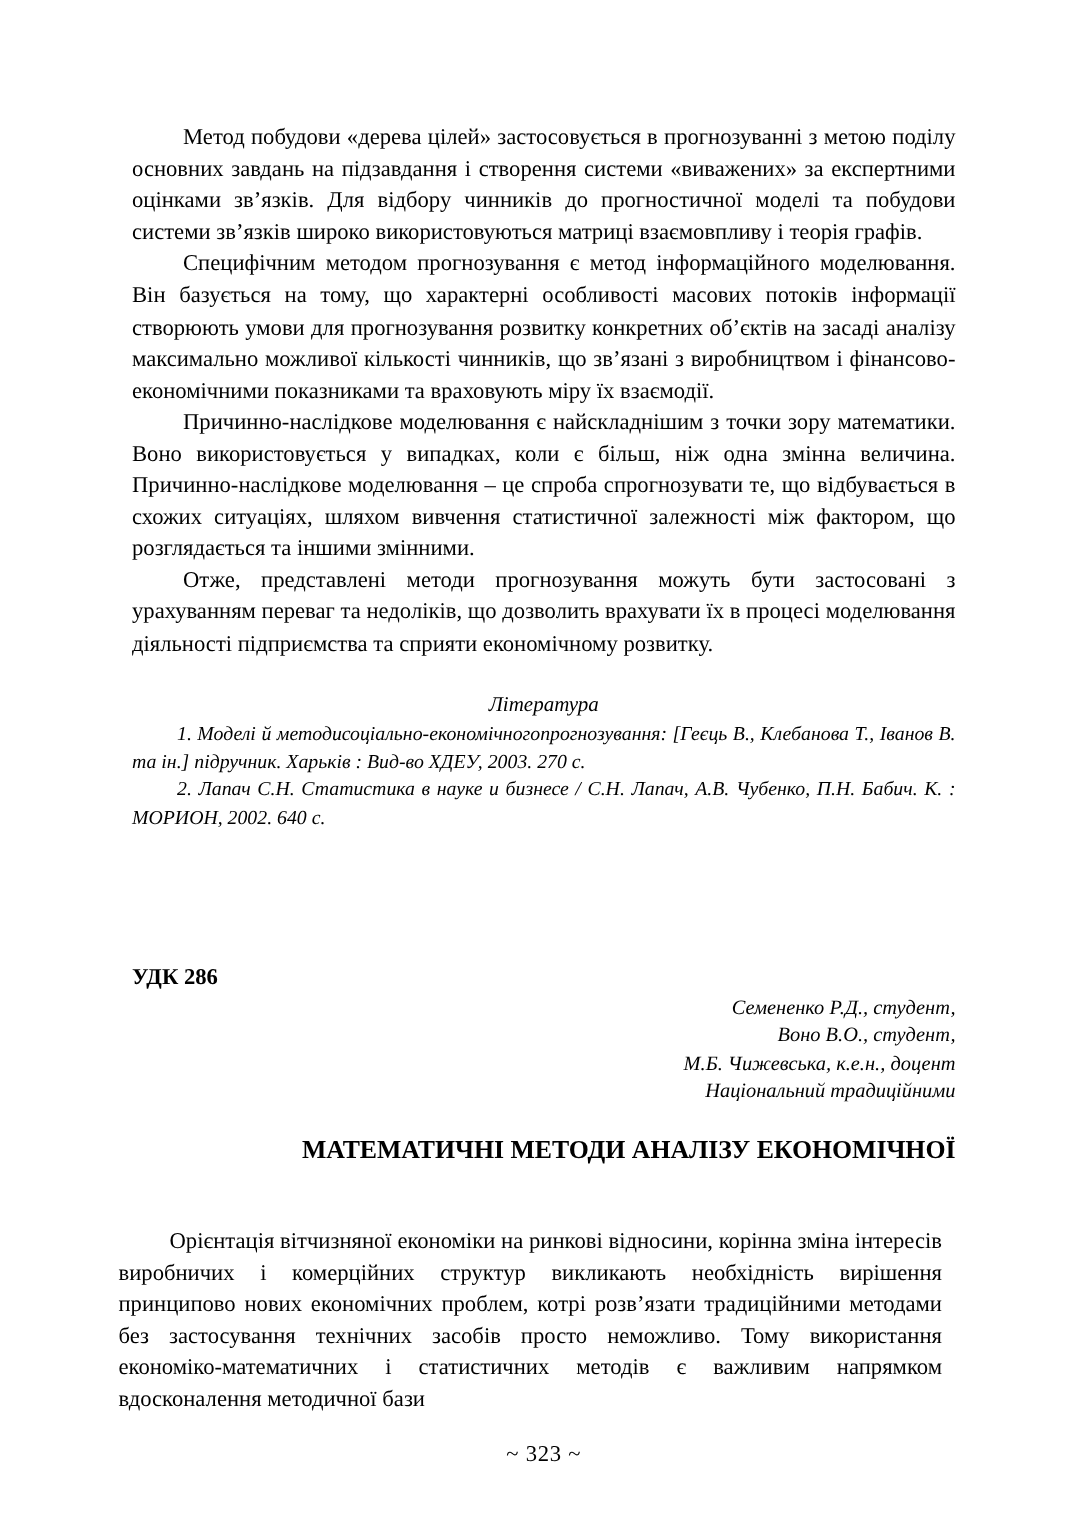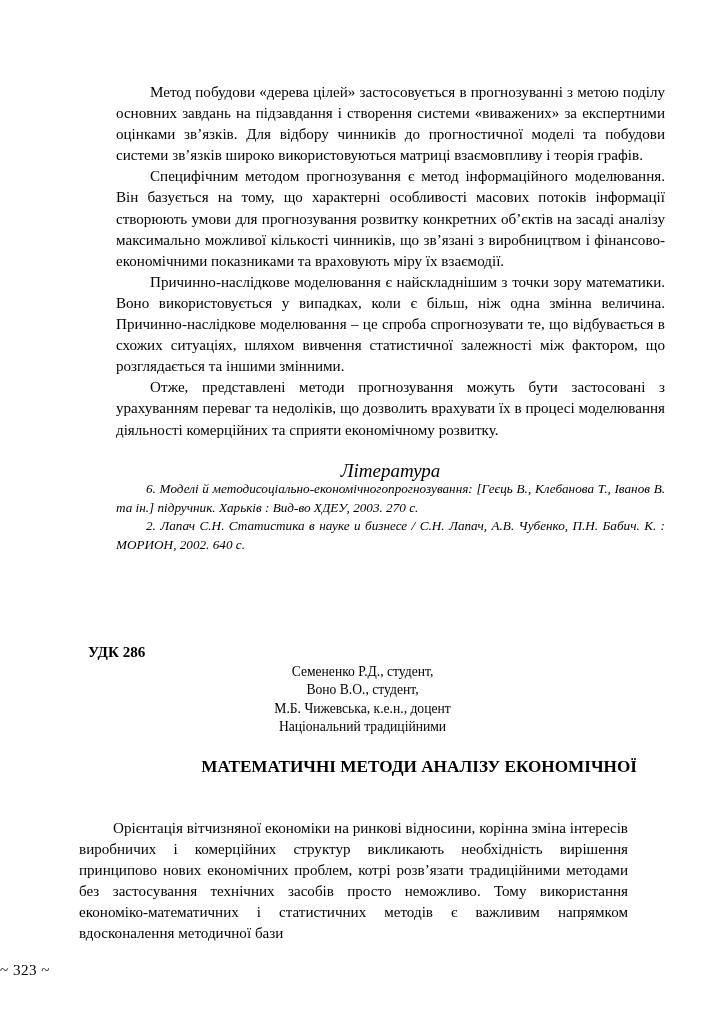--- a/index.html
+++ b/index.html
@@ -19,36 +19,35 @@
     position: absolute;
     left: 0; top: 0;
     width: 725px;
     height: 1024px;
   }
   .content {
     position: absolute;
     left: 88px;
     top: 82px;
     width: 549px;
-    margin-left: 28px;
   }
   p.body-par {
     margin: 0;
     font-size: 15.1px;
     line-height: 21.1px;
     text-align: justify;
     text-indent: 34px;
     text-justify: inter-word;
     -webkit-hyphens: none;
     hyphens: none;
   }
   .lit-heading {
     margin: 0;
     margin-top: 21px;
-    font-size: 19px;
+    font-size: 14px;
     line-height: 18.6px;
     font-style: italic;
     text-align: center;
   }
   p.ref {
     margin: 0;
     font-size: 13.2px;
     line-height: 18.6px;
     font-style: italic;
     text-align: justify;
@@ -60,23 +59,24 @@
     top: 642px;
     font-size: 15.1px;
     line-height: 20px;
     font-weight: bold;
   }
   .authors {
     position: absolute;
     left: 88px;
     top: 663px;
     width: 549px;
-    text-align: center;
+    text-align: right;
     font-size: 13.6px;
     line-height: 18.4px;
+    font-style: italic;
   }
   .authors div { white-space: nowrap; }
   .article-title {
     position: absolute;
     left: 88px;
     top: 755px;
     width: 549px;
     text-align: right;
     font-size: 17.2px;
     line-height: 23.6px;
@@ -86,38 +86,38 @@
     position: absolute;
     left: 79px;
     top: 818px;
     width: 549px;
   }
   .page-number {
     position: absolute;
     left: 0;
     top: 962px;
     width: 725px;
-    text-align: left;
+    text-align: center;
     font-size: 15.1px;
     letter-spacing: 0.5px;
   }
 </style>
 </head>
 <body>
 
 <div class="page">
 
   <div class="content">
     <p class="body-par">Метод побудови «дерева цілей» застосовується в прогнозуванні з метою поділу основних завдань на підзавдання і створення системи «виважених» за експертними оцінками зв’язків. Для відбору чинників до прогностичної моделі та побудови системи зв’язків широко використовуються матриці взаємовпливу і теорія графів.</p>
     <p class="body-par">Специфічним методом прогнозування є метод інформаційного моделювання. Він базується на тому, що характерні особливості масових потоків інформації створюють умови для прогнозування розвитку конкретних об’єктів на засаді аналізу максимально можливої кількості чинників, що зв’язані з виробництвом і фінансово-економічними показниками та враховують міру їх взаємодії.</p>
     <p class="body-par">Причинно-наслідкове моделювання є найскладнішим з точки зору математики. Воно використовується у випадках, коли є більш, ніж одна змінна величина. Причинно-наслідкове моделювання – це спроба спрогнозувати те, що відбувається в схожих ситуаціях, шляхом вивчення статистичної залежності між фактором, що розглядається та іншими змінними.</p>
-    <p class="body-par">Отже, представлені методи прогнозування можуть бути застосовані з урахуванням переваг та недоліків, що дозволить врахувати їх в процесі моделювання діяльності комерційних та сприяти економічному розвитку.</p>
+    <p class="body-par">Отже, представлені методи прогнозування можуть бути застосовані з урахуванням переваг та недоліків, що дозволить врахувати їх в процесі моделювання діяльності підприємства та сприяти економічному розвитку.</p>
 
     <div class="lit-heading">Література</div>
-    <p class="ref">6. Моделі й методисоціально-економічногопрогнозування: [Геєць В., Клебанова Т., Іванов В. та ін.] підручник. Харьків : Вид-во ХДЕУ, 2003. 270 с.</p>
+    <p class="ref">1. Моделі й методисоціально-економічногопрогнозування: [Геєць В., Клебанова Т., Іванов В. та ін.] підручник. Харьків : Вид-во ХДЕУ, 2003. 270 с.</p>
     <p class="ref">2. Лапач С.Н. Статистика в науке и бизнесе / С.Н. Лапач, А.В. Чубенко, П.Н. Бабич. К. : МОРИОН, 2002. 640 с.</p>
   </div>
 
   <div class="udk">УДК 286</div>
 
   <div class="authors">
     <div>Семененко Р.Д., студент,</div>
     <div>Воно В.О., студент,</div>
     <div>М.Б. Чижевська, к.е.н., доцент</div>
     <div>Національний традиційними</div>

